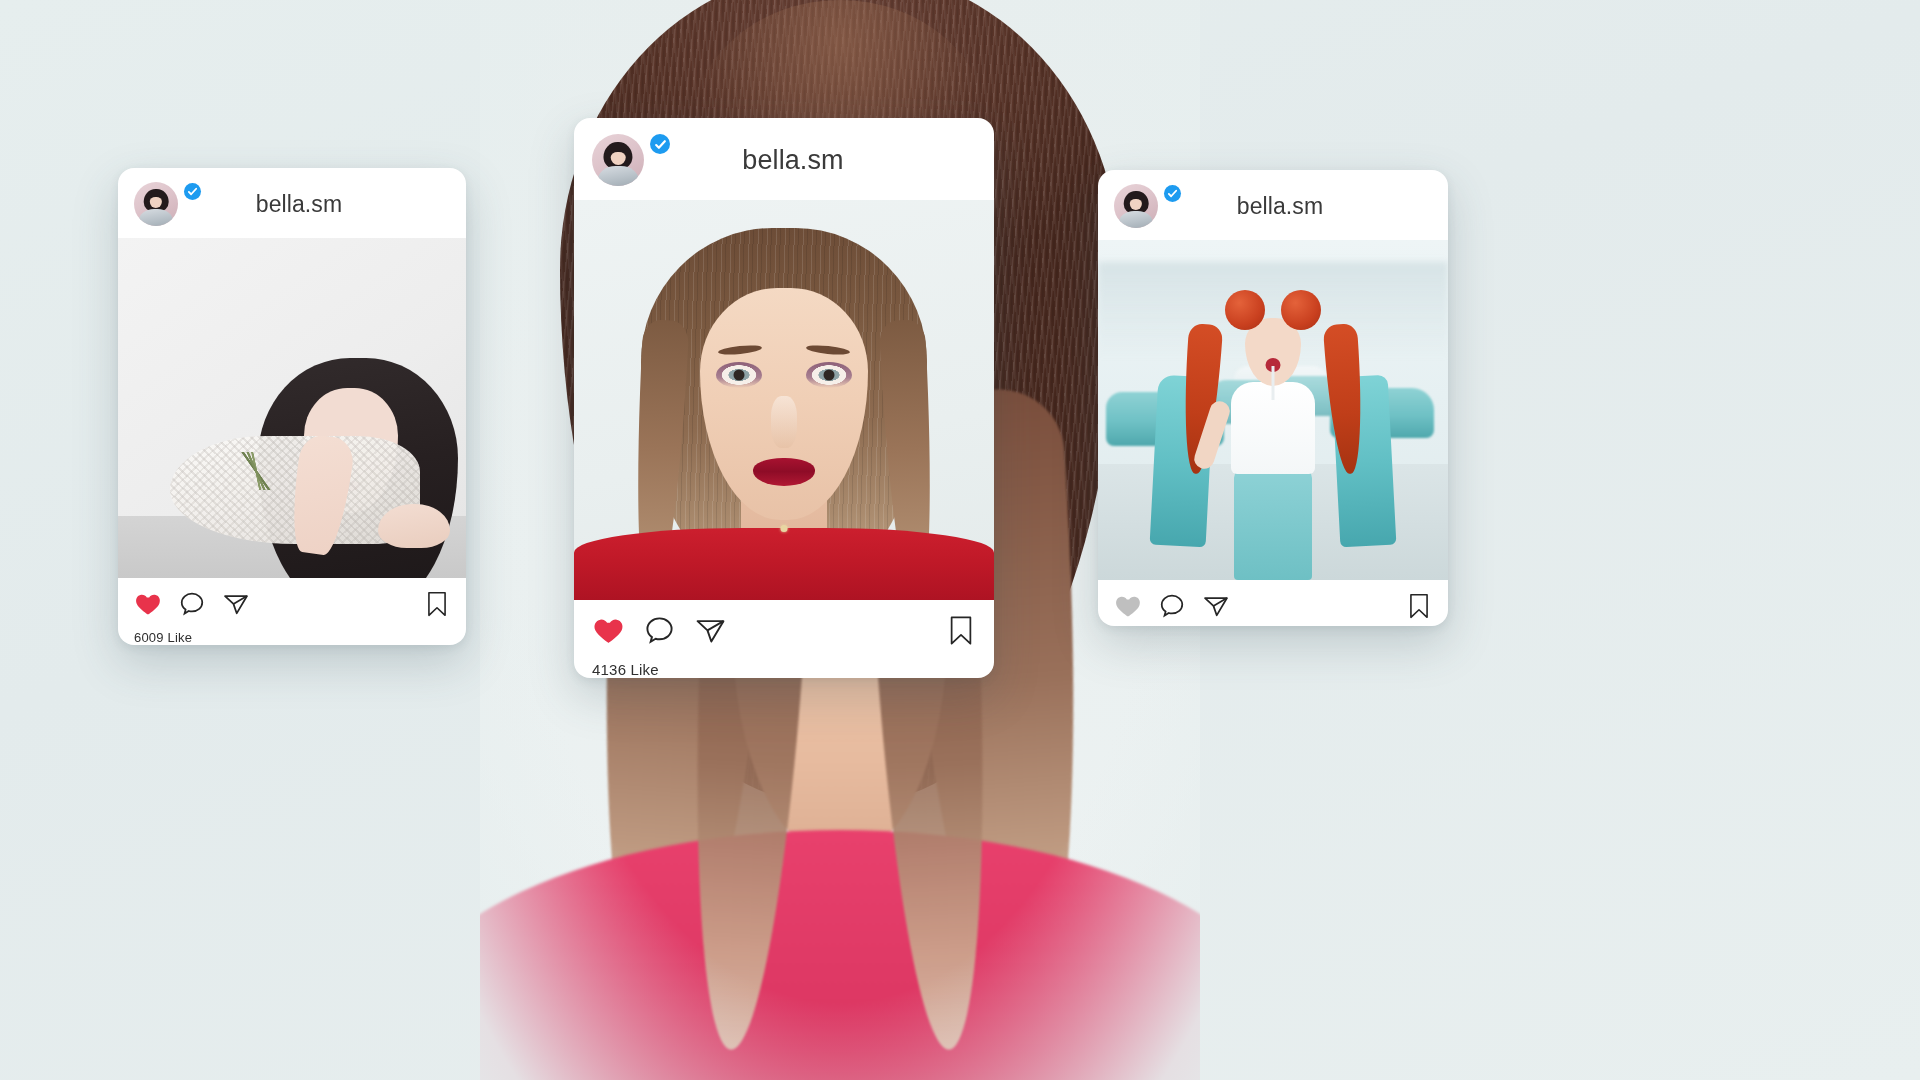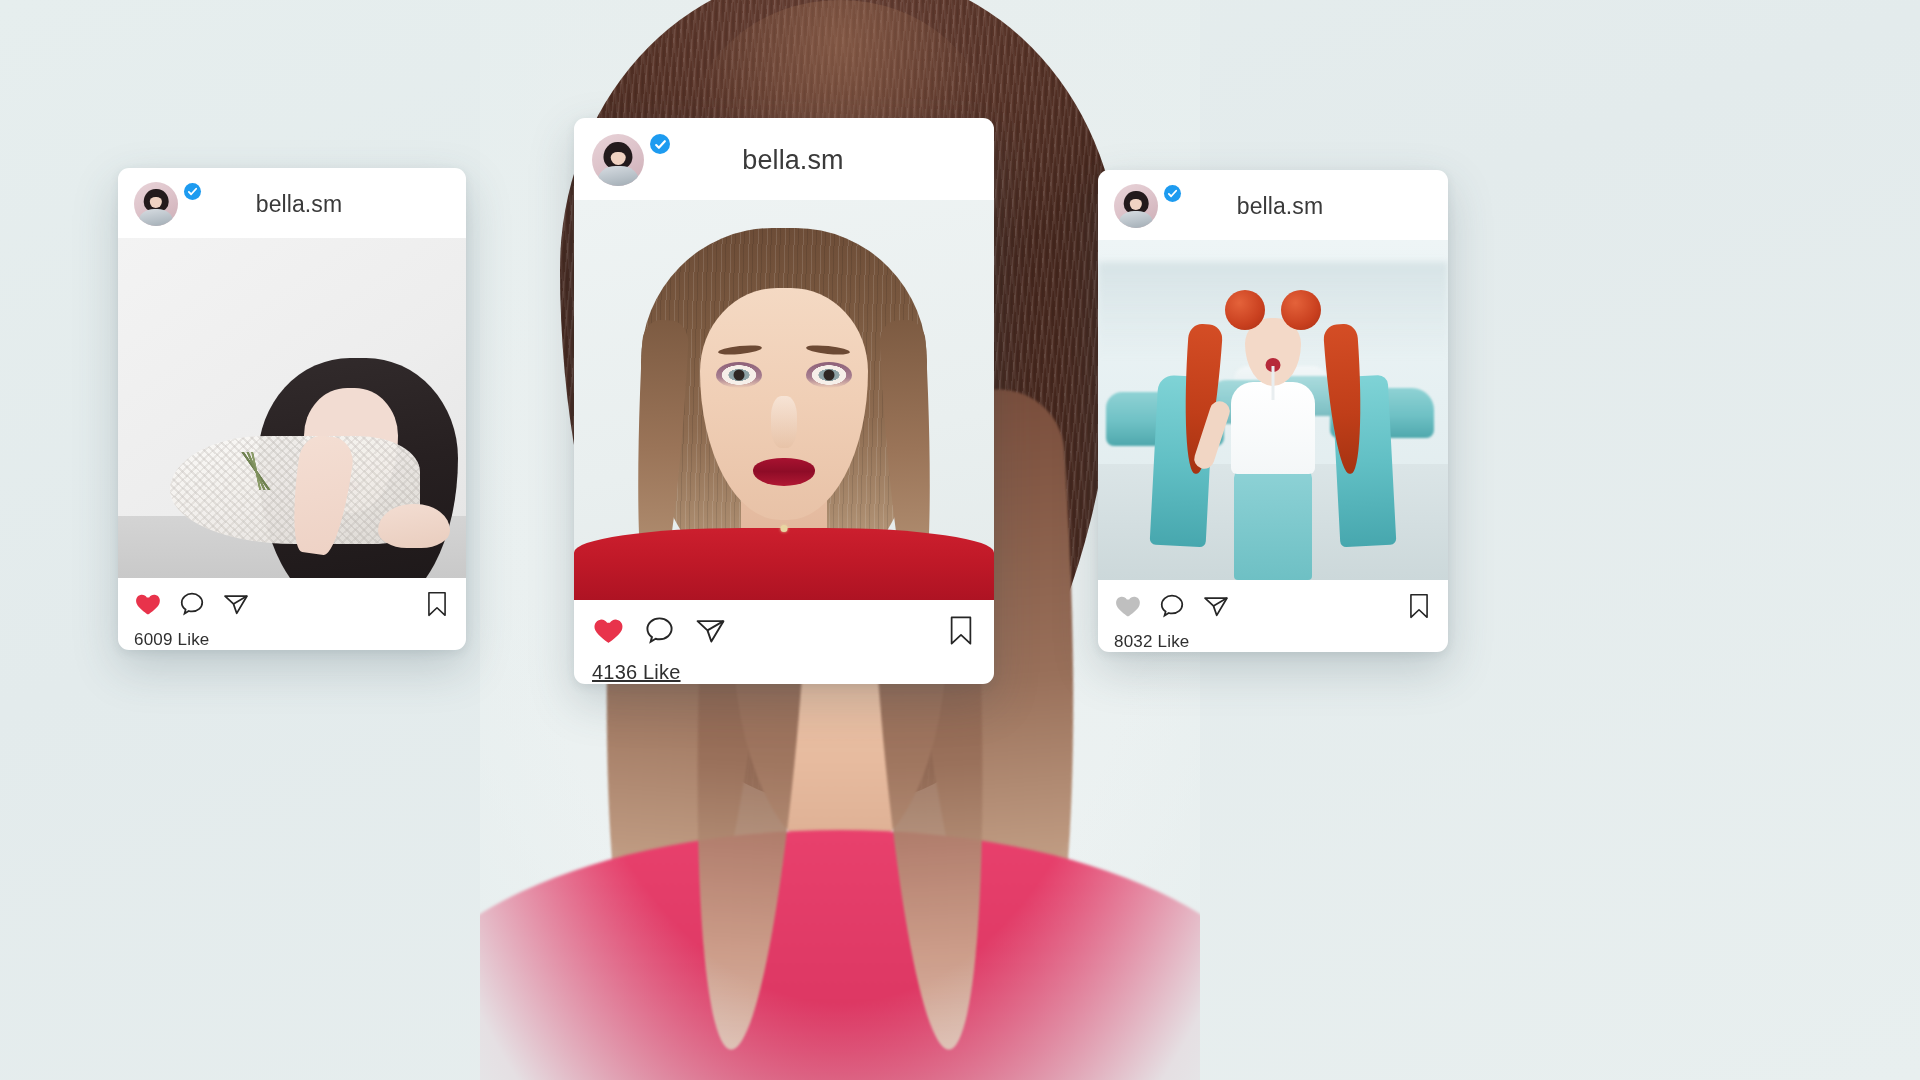--- a/index.html
+++ b/index.html
@@ -98,21 +98,21 @@
   .bg-fade {
     position:absolute; inset:0;
     background: radial-gradient(ellipse 78% 86% at 50% 44%, rgba(230,238,238,0) 56%, rgba(230,238,238,.92) 86%, rgba(230,238,238,1) 100%);
     pointer-events:none;
   }
 
   
   .card {
     position: absolute;
     background: #ffffff;
-    border-radius: 11px;
+    border-radius: 16px;
     box-shadow: 0 18px 46px rgba(60,80,90,0.22), 0 3px 10px rgba(60,80,90,0.10);
     overflow: hidden;
   }
   .card.left  { left: 118px; top: 168px; width: 348px; }
   .card.right { left: 1098px; top: 170px; width: 350px; }
   .card.center{ left: 574px; top: 118px; width: 420px; z-index: 5; }
 
   .card-header {
     display: flex;
     align-items: center;
@@ -421,22 +421,22 @@
   .card.center .actions { padding: 14px 18px 6px 18px; gap: 18px; }
 
   .icon-btn { display:flex; align-items:center; justify-content:center; cursor: pointer; }
   .icon-btn svg { display:block; }
   .bookmark-btn { margin-left: auto; }
 
   .likes {
     color: #2f2f2f;
     letter-spacing: .2px;
   }
-  .card.left .likes, .card.right .likes { font-size: 17px; padding: 6px 16px 0 16px; }
-  .card.center .likes { font-size: 20px; padding: 8px 18px 0 18px; text-decoration: underline; }
+  .card.left .likes, .card.right .likes { font-size: 13px; padding: 6px 16px 0 16px; }
+  .card.center .likes { font-size: 15px; padding: 8px 18px 0 18px; }
 
   .caption {
     color: #3a3a3a;
   }
   .card.left .caption, .card.right .caption { font-size: 17px; padding: 11px 16px 20px 16px; }
   .card.center .caption { font-size: 19px; padding: 13px 18px 26px 18px; }
 </style>
 </head>
 <body>
 
@@ -571,21 +571,20 @@
             <path d="M21.4 5.2L9.8 11.9"></path>
           </svg>
       </div>
       <div class="icon-btn bookmark-btn">
         <svg width="26" height="28" viewBox="0 0 24 26" fill="none" stroke="#262626" stroke-width="1.5" stroke-linejoin="round">
             <path d="M4.5 2.5h15v21l-7.5-7-7.5 7z"></path>
           </svg>
       </div>
     </div>
 
-    <div class="likes">8032  Like</div>
   </div>
 
   <div class="card center">
     <div class="card-header">
       <div class="avatar-wrap">
         <div class="avatar">
           <div class="av-hair"></div>
           <div class="av-face"></div>
           <div class="av-dress"></div>
         </div>

